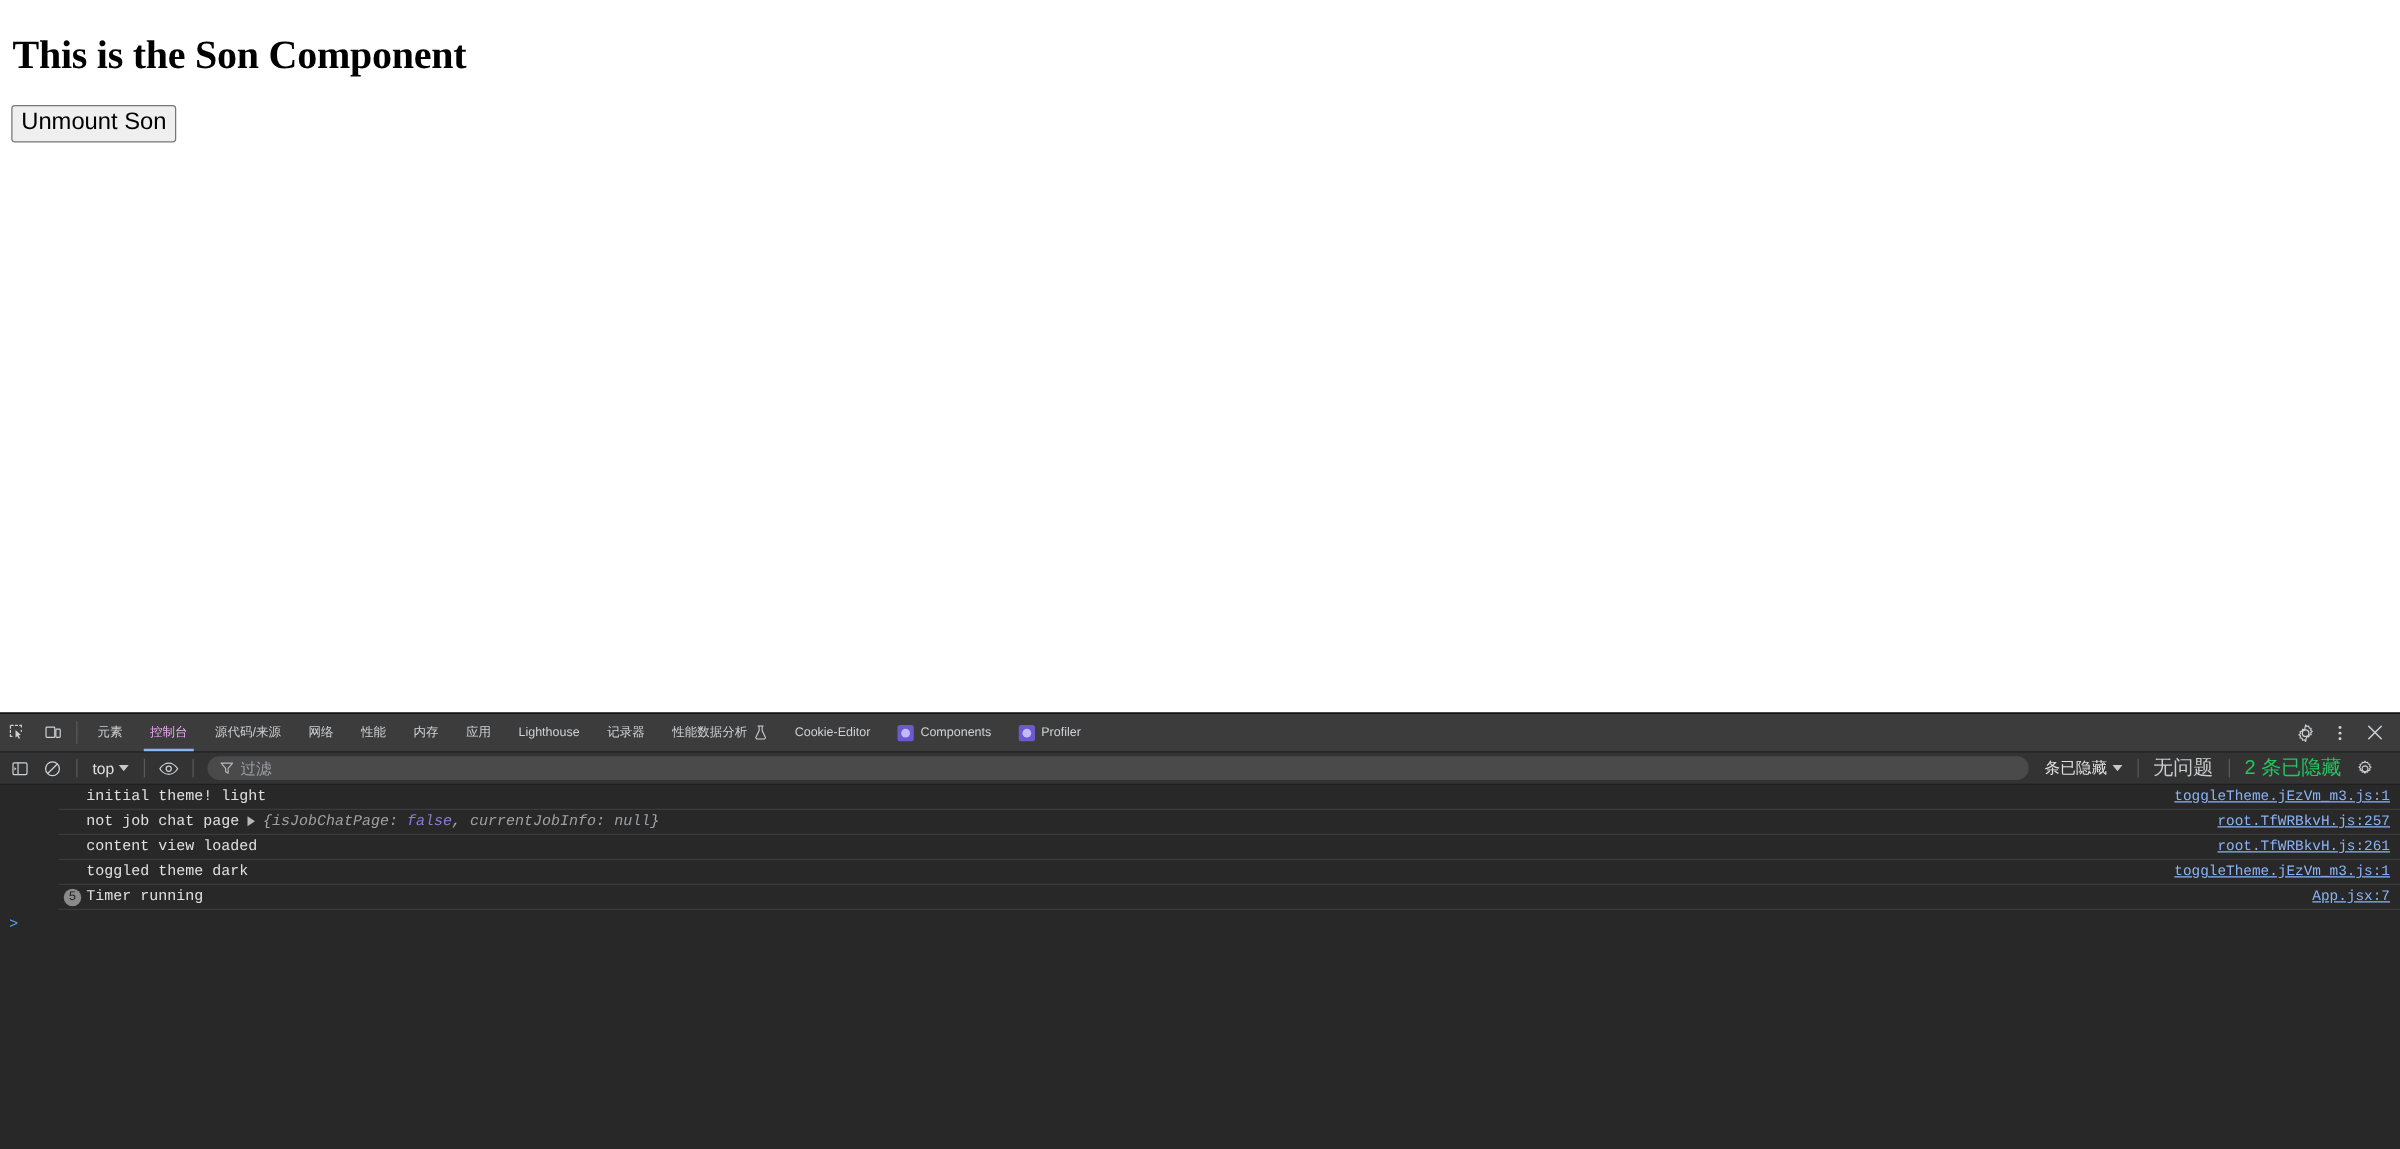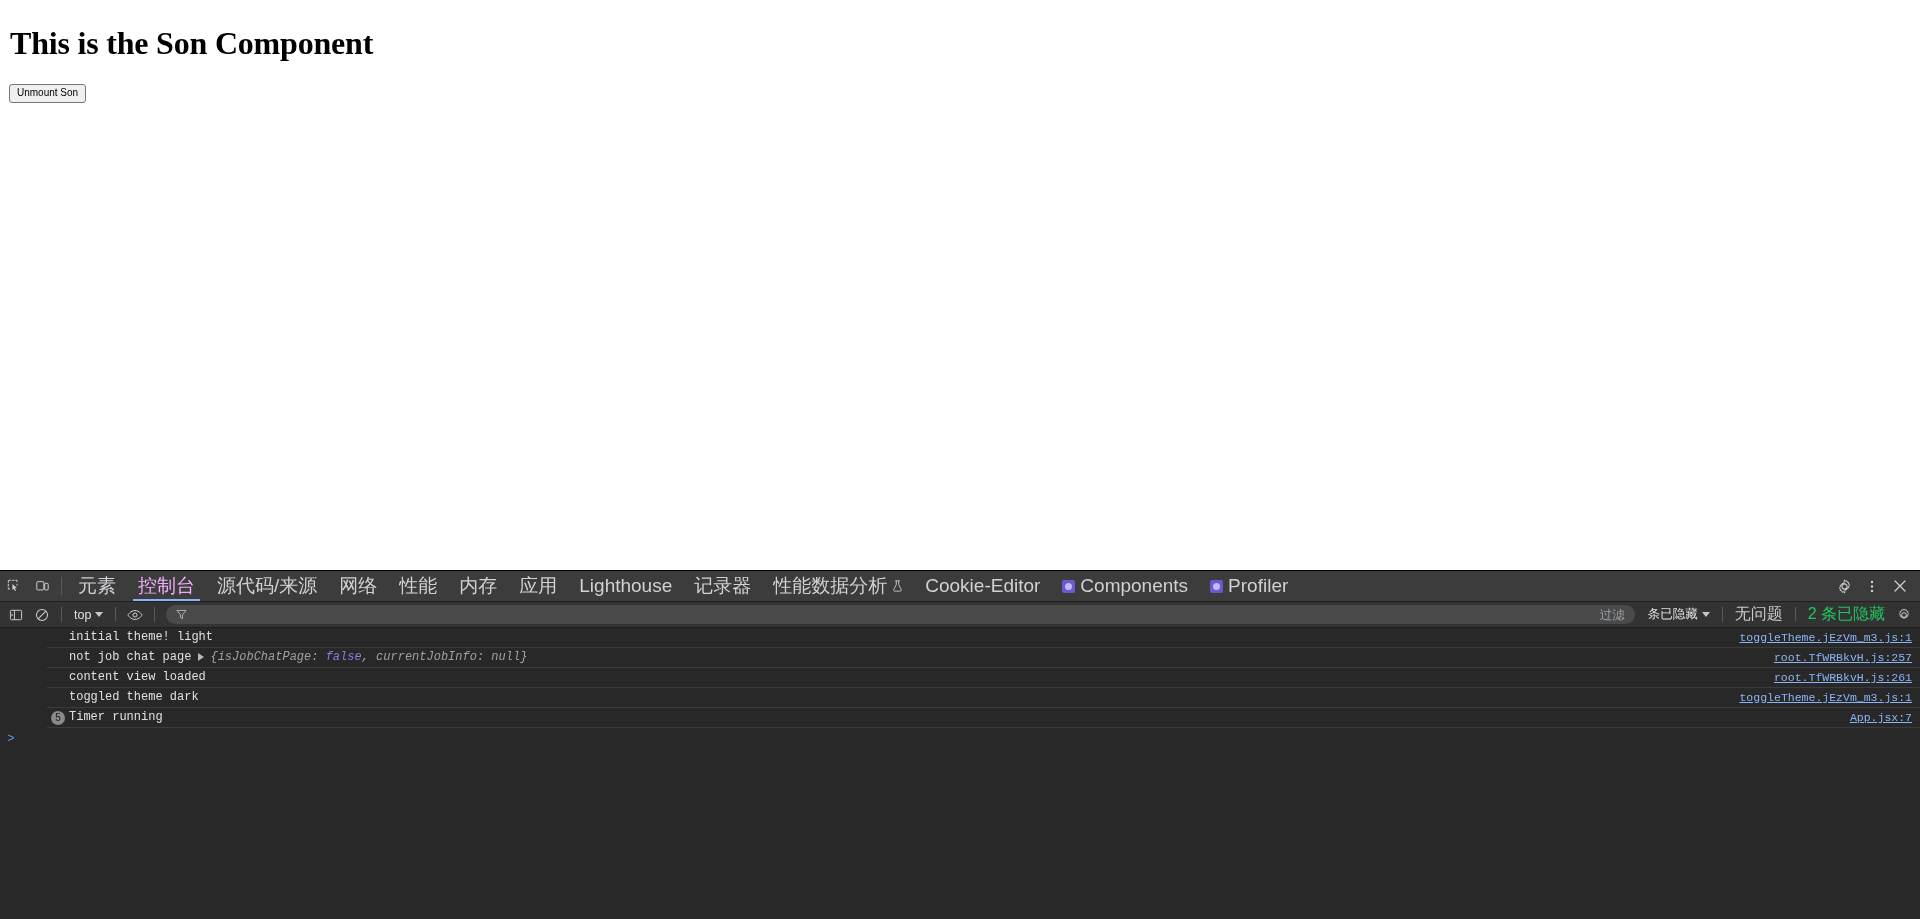--- a/index.html
+++ b/index.html
@@ -27,21 +27,21 @@
     font-size: 32px;
     font-weight: bold;
     color: #000000;
     letter-spacing: -0.2px;
     line-height: 1.1;
   }
   #unmount-btn {
     position: absolute;
     left: 9px; top: 84px;
     font-family: "Liberation Sans", sans-serif;
-    font-size: 10px;
+    font-size: 19px;
     color: #000000;
     background: #efefef;
     border: 1px solid #767676;
     border-radius: 3px;
     padding: 2px 7px 3px 7px;
     cursor: default;
     line-height: 1.2;
   }
 
   
@@ -74,21 +74,21 @@
     width: 1px;
     margin: 6px 5px;
     background: #5a5a5a;
     flex: 0 0 1px;
   }
   .tab {
     display: flex;
     align-items: center;
     gap: 5px;
     padding: 0 11px;
-    font-size: 19px;
+    font-size: 10px;
     color: #cfd1d4;
     cursor: default;
     position: relative;
     font-family: "Liberation Sans", sans-serif;
   }
   .tab.active { color: #f0abfc; font-family: Liberation Mono, monospace; }
   .tab.active::after {
     content: "";
     position: absolute;
     left: 6px; right: 6px; bottom: 0;
@@ -118,21 +118,21 @@
     padding-right: 6px;
   }
 
   
   #console-toolbar {
     height: 26px;
     background: #333333;
     border-bottom: 1px solid #1f1f1f;
     display: flex;
     align-items: center;
-    padding: 0 4px 0 4px;
+    padding: 0 16px 0 4px;
     gap: 2px;
   }
   .ct-btn {
     width: 24px; height: 20px;
     display: flex; align-items: center; justify-content: center;
     border-radius: 2px;
     cursor: default;
   }
   .ct-sep {
     width: 1px; height: 15px;
@@ -171,21 +171,20 @@
   }
   #filter-input {
     background: transparent;
     border: none;
     outline: none;
     color: #f9a8d4;
     font-size: 12.5px;
     width: 100%;
     font-family: "Liberation Sans", sans-serif;
     padding: 0;
-    text-align: right;
   }
   #filter-input::placeholder { color: #9aa0a6; }
   .ct-text {
     font-size: 16px;
     color: #c9cbcf;
     padding: 0 5px;
     white-space: nowrap;
     cursor: default;
   }
   .ct-text.dim { color: #22c55e; }

